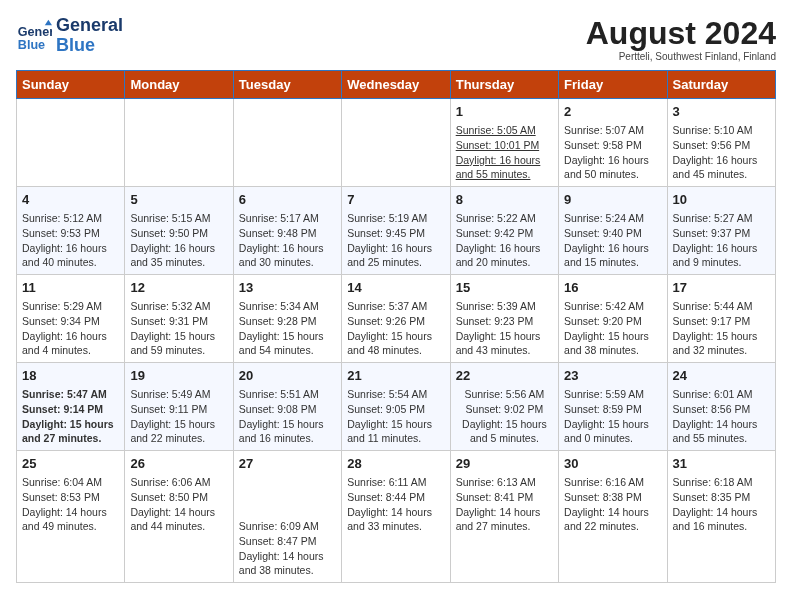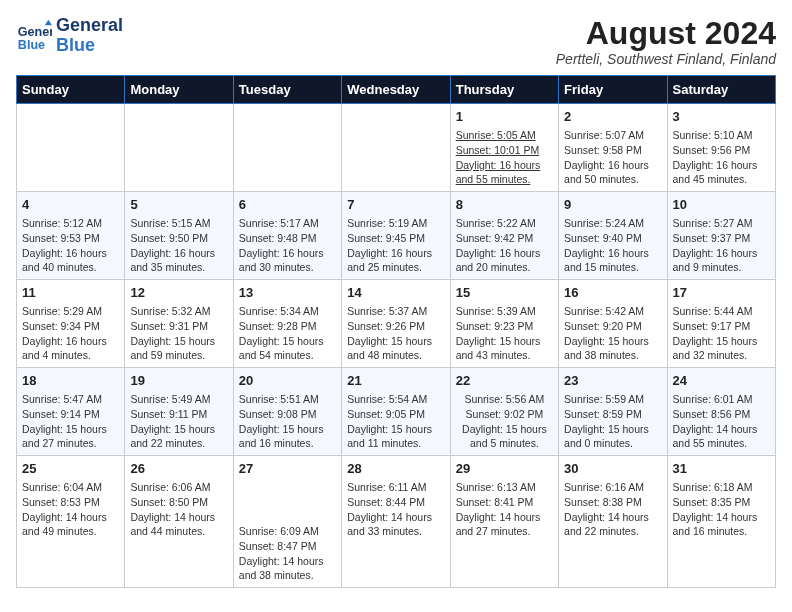--- a/index.html
+++ b/index.html
@@ -28,31 +28,30 @@
     .title-block {
       text-align: right;
     }
     .month-title {
       font-size: 32px;
       font-weight: bold;
       color: #222;
       line-height: 1.1;
     }
     .subtitle {
-      font-size: 14px;
+      font-size: 10px;
       color: #444;
-      font-style: italic;
     }
     table {
       width: 100%;
       border-collapse: collapse;
       font-size: 11px;
     }
     thead tr th {
-      background-color: #0f172a;
+      background-color: #c2410c;
       color: #fff;
       text-align: left;
       padding: 6px 5px;
       font-size: 13px;
       font-weight: bold;
       border: 1px solid #2e75c3;
     }
     tbody tr td {
       border: 1px solid #ccc;
       vertical-align: top;
@@ -242,21 +241,21 @@
           <span class="day-num">17</span>
           <div class="day-info" style="white-space: pre-line;">Sunrise: 5:44 AM
 Sunset: 9:17 PM
 Daylight: 15 hours
 and 32 minutes.</div>
         </td>
       </tr>
       <tr>
         <td>
           <span class="day-num">18</span>
-          <div class="day-info" style="white-space: pre-line;">Sunrise: 5:47 AM
+          <div class="day-info" style="white-space: pre-line; font-weight: bold;">Sunrise: 5:47 AM
 Sunset: 9:14 PM
 Daylight: 15 hours
 and 27 minutes.</div>
         </td>
         <td>
           <span class="day-num">19</span>
           <div class="day-info" style="white-space: pre-line;">Sunrise: 5:49 AM
 Sunset: 9:11 PM
 Daylight: 15 hours
 and 22 minutes.</div>

